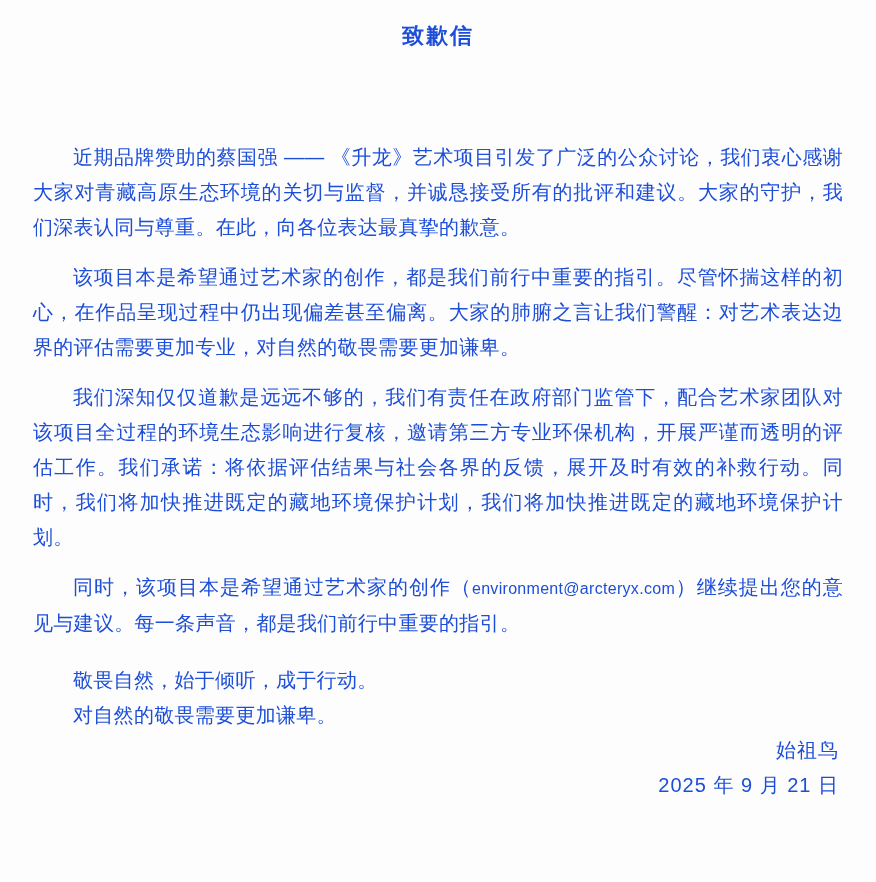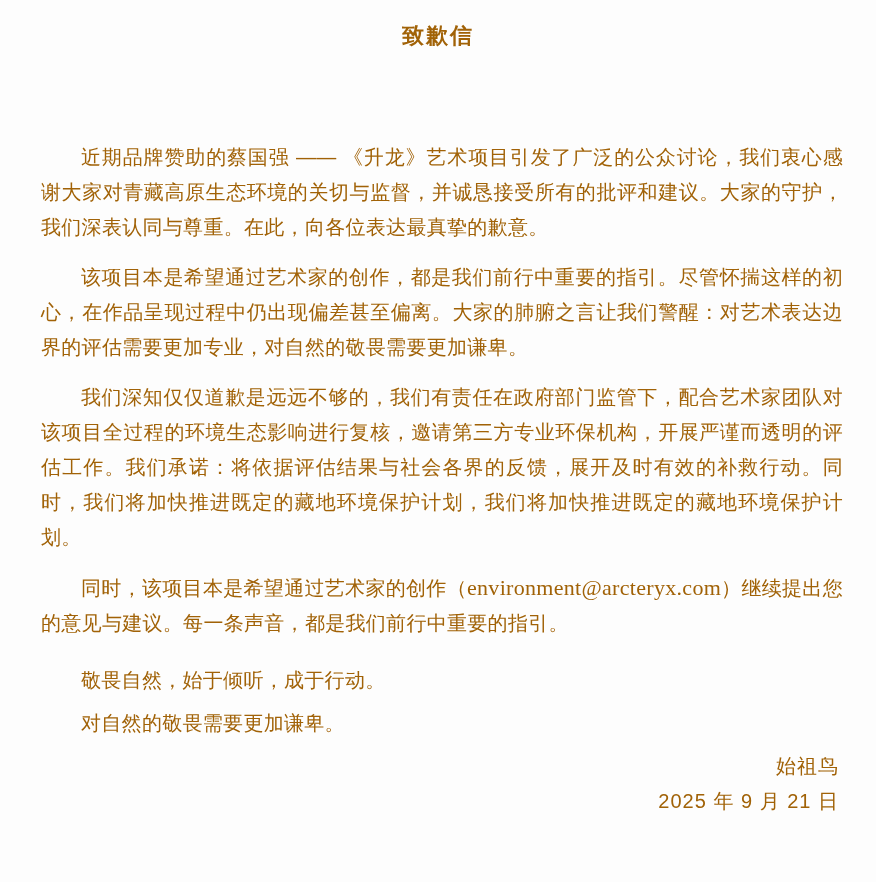--- a/index.html
+++ b/index.html
@@ -6,57 +6,57 @@
     margin: 0;
     padding: 0;
     background: #ffffff;
   }
   .page {
     position: relative;
     width: 876px;
     height: 882px;
     box-sizing: border-box;
     background: #fdfdfd;
-    color: #a16207;
+    color: #1d4ed8;
     font-family: "Liberation Sans", "DejaVu Sans", sans-serif;
     padding: 20px 33px 0 33px;
     overflow: hidden;
   }
   .doc-title {
     margin: 0 0 88px 0;
     font-size: 22px;
     line-height: 32px;
     font-weight: 700;
     text-align: center;
     letter-spacing: 2px;
   }
   .body-text p.para {
-    margin: 0 0 15px 8px;
+    margin: 0 0 15px 0;
     font-size: 20px;
     line-height: 35px;
     text-align: justify;
     text-indent: 2em;
     letter-spacing: 0.3px;
   }
   .body-text p.para:last-of-type {
     margin-bottom: 0;
   }
   .closing-block {
     margin-top: 22px;
   }
   .closing-line {
-    margin: 8px;
+    margin: 0;
     font-size: 20px;
     line-height: 35px;
     text-indent: 2em;
     letter-spacing: 0.3px;
   }
   .email-text {
-    font-family: Liberation Serif, serif;
-    font-size: 22px;
+    font-family: Liberation Sans, sans-serif;
+    font-size: 16px;
   }
   .signature-block {
     text-align: right;
     padding-right: 4px;
   }
   .signature-line {
     margin: 0;
     font-size: 20px;
     line-height: 35px;
     letter-spacing: 1px;

